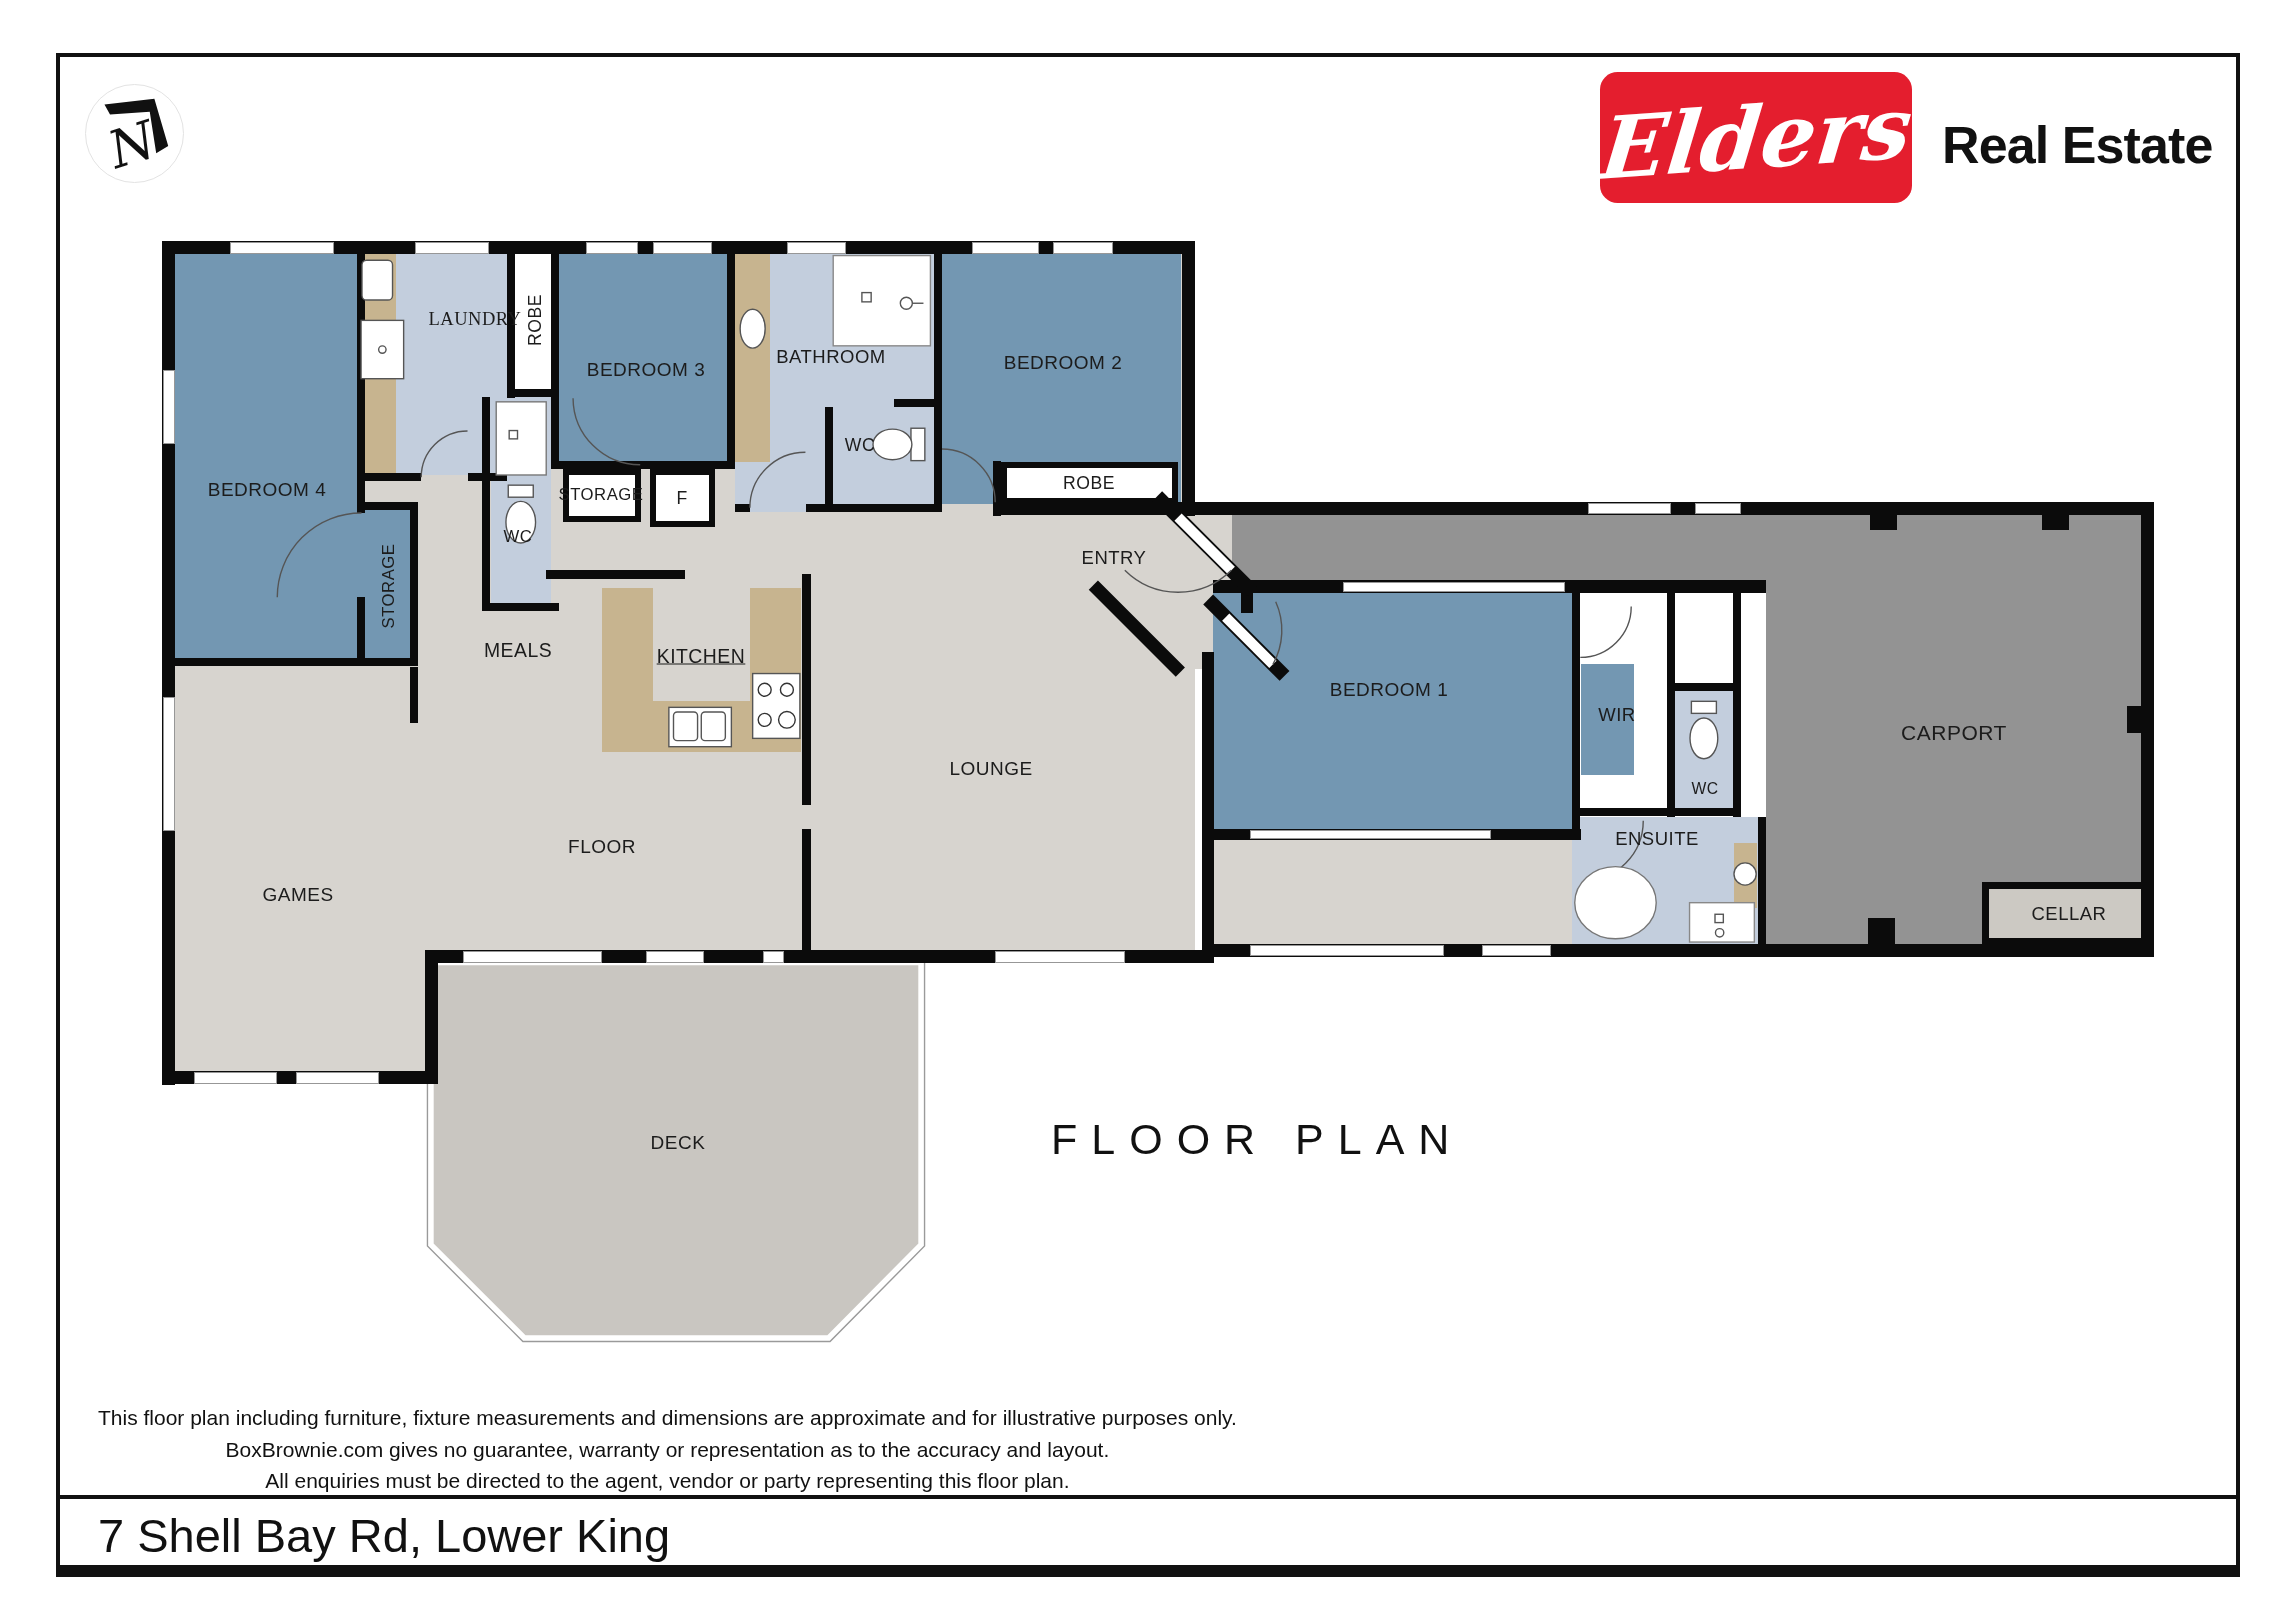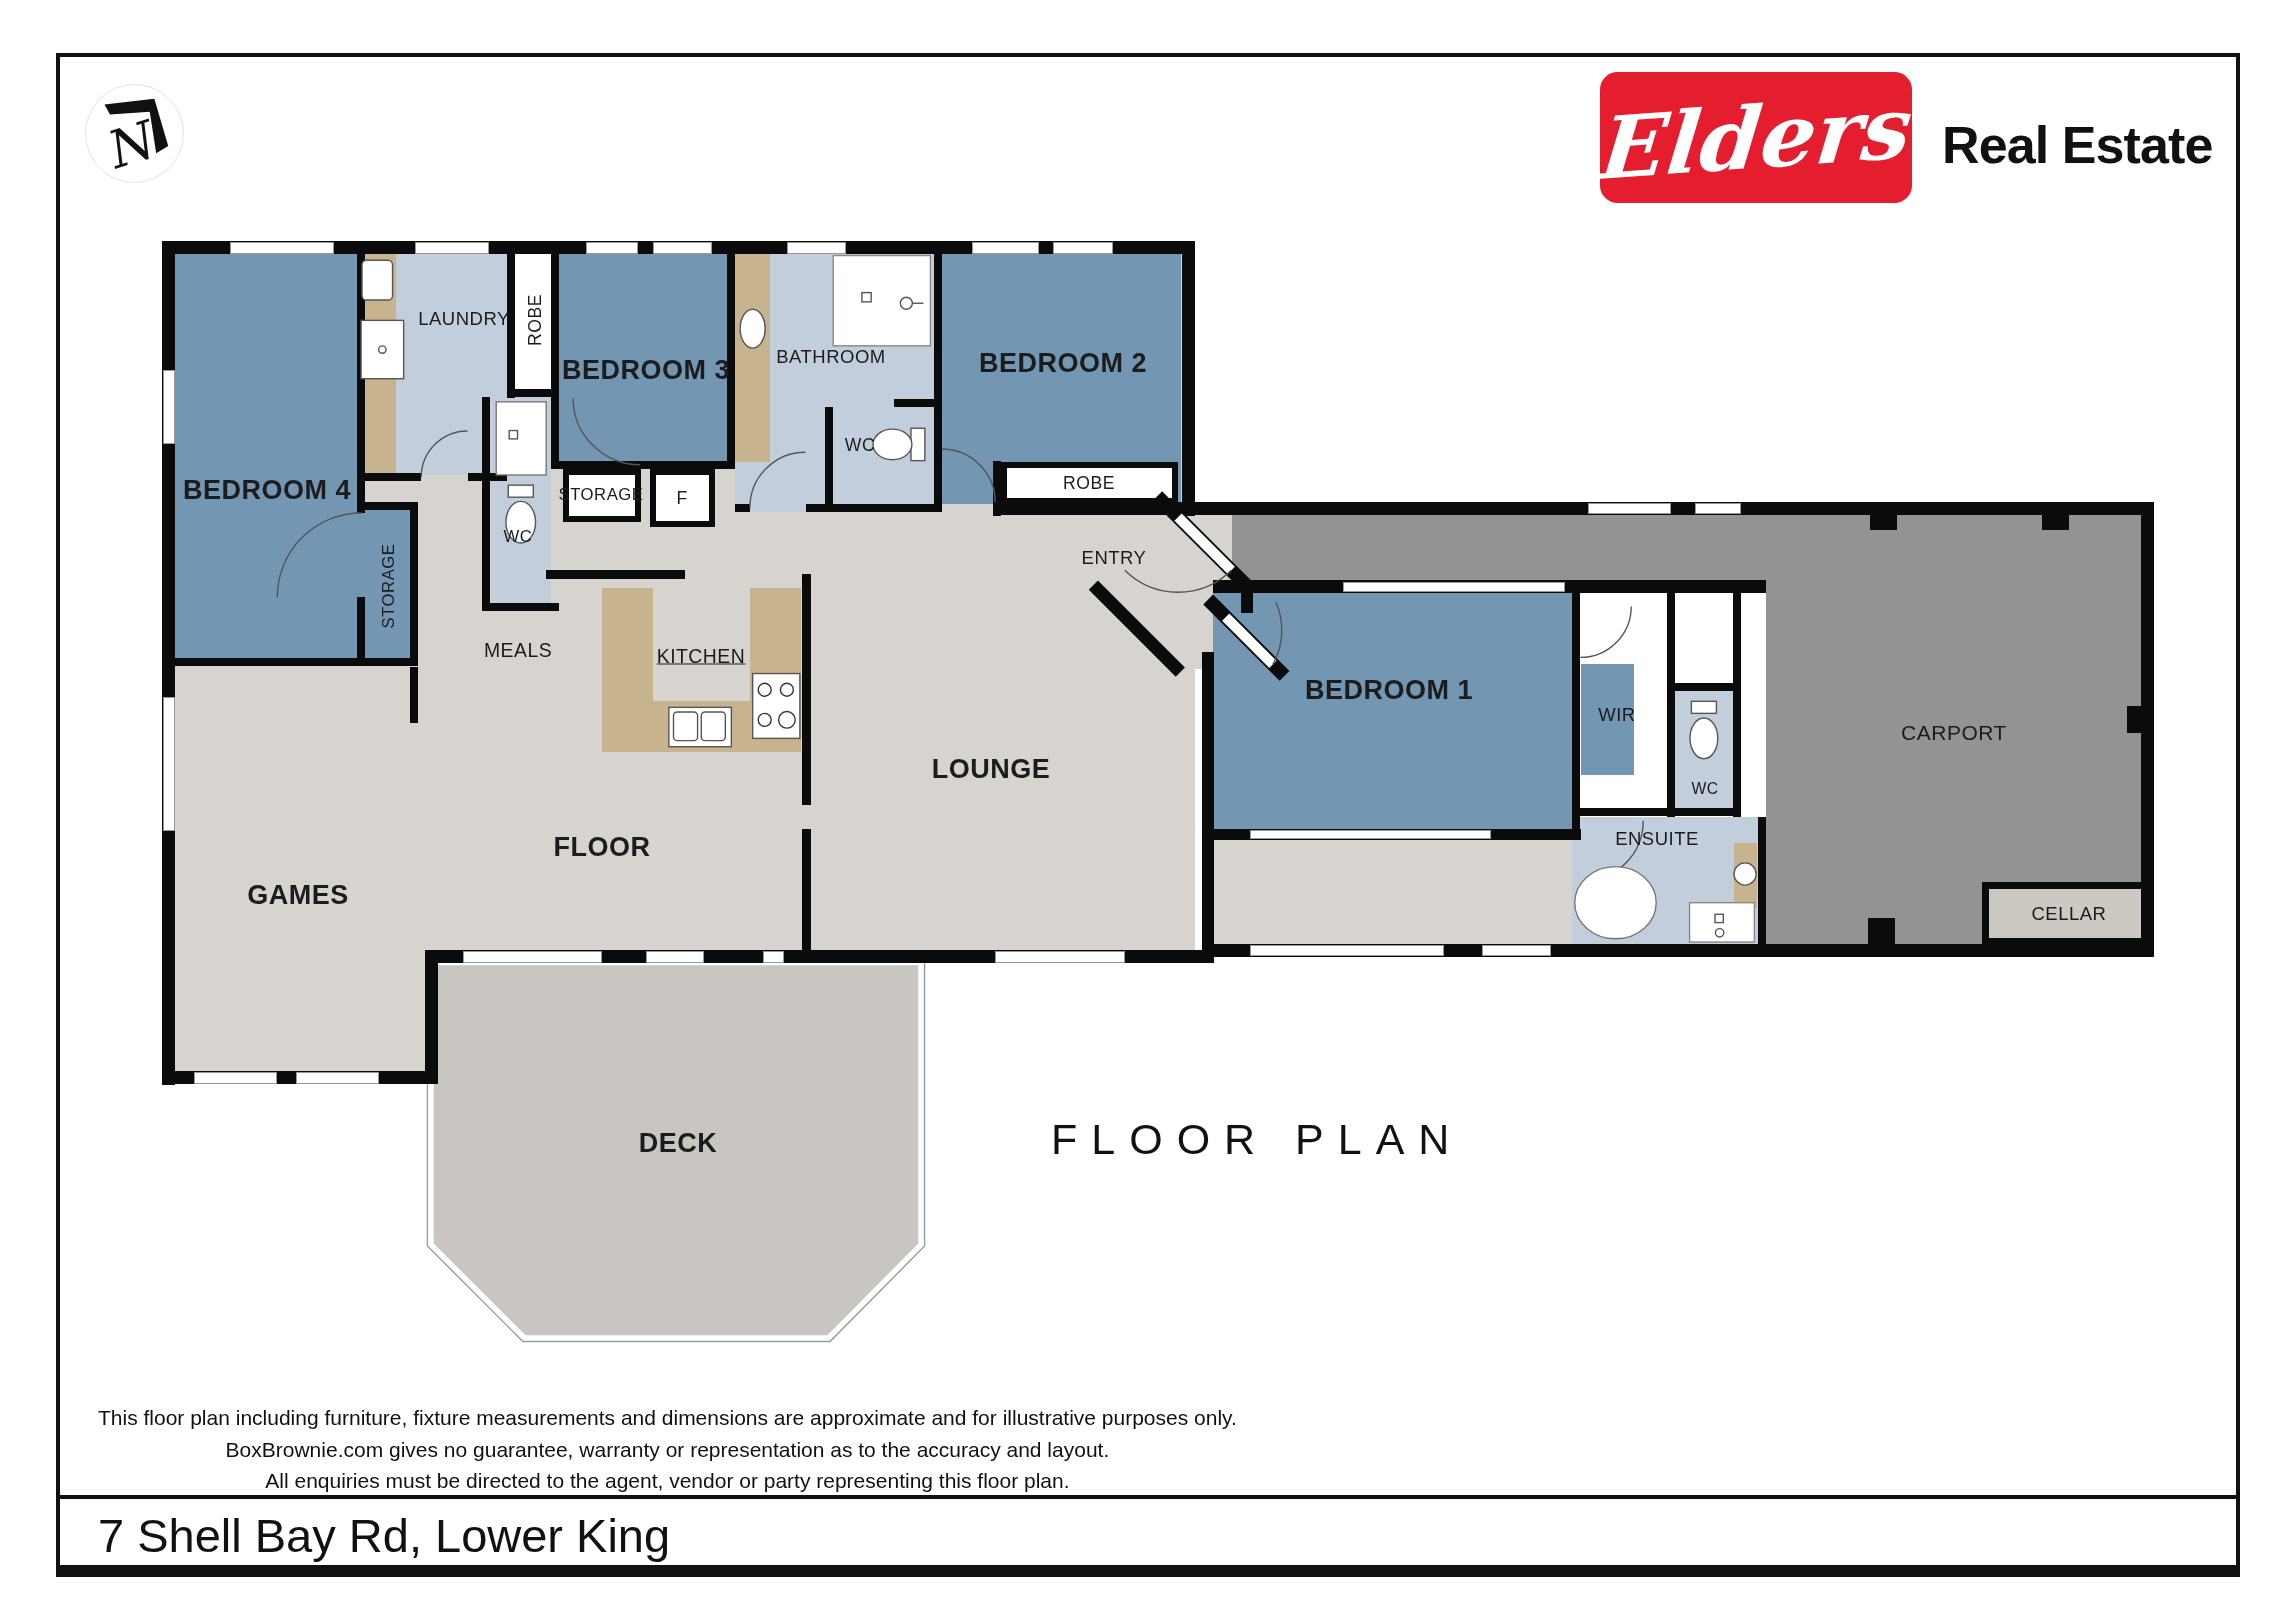--- a/index.html
+++ b/index.html
@@ -15,21 +15,21 @@
   .tan     {background:#c7b48f;}
   .whiteroom{background:#ffffff;}
   .wall{position:absolute;background:#0b0b0b;}
   .window{position:absolute;background:#fff;border:0.9px solid #979797;box-sizing:border-box;}
   .post{position:absolute;background:#0b0b0b;}
   
   .lbl{position:absolute;transform:translate(-50%,-50%);white-space:nowrap;
        color:#1c1c1c;letter-spacing:0.5px;}
   .lbl.v{transform:translate(-50%,-50%) rotate(-90deg);}
   .f34{font-size:15.7px;} .f36{font-size:16.7px;} .f38{font-size:17.6px;}
-  .f40{font-size:18.5px;} .f42{font-size:19.4px;} .f44{font-size:27px;font-weight:bold;} .f46{font-size:21px;}
+  .f40{font-size:18.5px;} .f42{font-size:19.4px;} .f44{font-size:19px;} .f46{font-size:21px;}
   
   .border-frame{position:absolute;left:56px;top:53px;width:2184px;height:1524px;
                 border:4.6px solid #111;box-sizing:border-box;}
   .elders-box{position:absolute;left:1600px;top:72px;width:312px;height:131px;
               background:#e41e2e;border-radius:17.6px;display:flex;align-items:center;justify-content:center;}
   .elders-script{font-family:"DejaVu Serif",serif;font-style:italic;font-weight:bold;
                  font-size:86px;color:#fff;transform:skewX(-10deg) rotate(-4deg);line-height:1;}
   .realestate{position:absolute;left:1942px;top:112px;width:299px;height:65px;
               font-size:52px;font-weight:bold;letter-spacing:-0.9px;display:flex;align-items:center;}
   .compass{position:absolute;left:85px;top:84px;width:97px;height:97px;border-radius:50%;
@@ -231,21 +231,21 @@
       <rect x="3650" y="1950" width="140" height="85" fill="#fff" stroke="#888" stroke-width="3"></rect>
       <rect x="3705" y="1975" width="18" height="18" fill="none" stroke="#555" stroke-width="3"></rect>
       <circle cx="3715" cy="2015" r="9" fill="none" stroke="#555" stroke-width="3"></circle>
     </g>
     <g>
       <circle cx="3770" cy="1888" r="24" fill="#fff" stroke="#555" stroke-width="3"></circle>
     </g>
   </svg>
 
   <div class="lbl f44" style="left:267px;top:490px;">BEDROOM 4</div>
-  <div class="lbl f40" style="left:464px;top:319px;">LAUNDRY</div>
+  <div class="lbl f40" style="left:475px;top:319px;font-family:Liberation Serif, serif;">LAUNDRY</div>
   <div class="lbl v f38" style="left:535px;top:320px;">ROBE</div>
   <div class="lbl f36" style="left:518px;top:537px;">WC</div>
   <div class="lbl f44" style="left:646px;top:370px;">BEDROOM 3</div>
   <div class="lbl f36" style="left:601px;top:495px;">STORAGE</div>
   <div class="lbl f38" style="left:682px;top:498px;">F</div>
   <div class="lbl f40" style="left:831px;top:357px;">BATHROOM</div>
   <div class="lbl f38" style="left:860px;top:445px;">WC</div>
   <div class="lbl f44" style="left:1063px;top:363px;">BEDROOM 2</div>
   <div class="lbl f38" style="left:1089px;top:483px;">ROBE</div>
   <div class="lbl v f36" style="left:389px;top:586px;">STORAGE</div>

